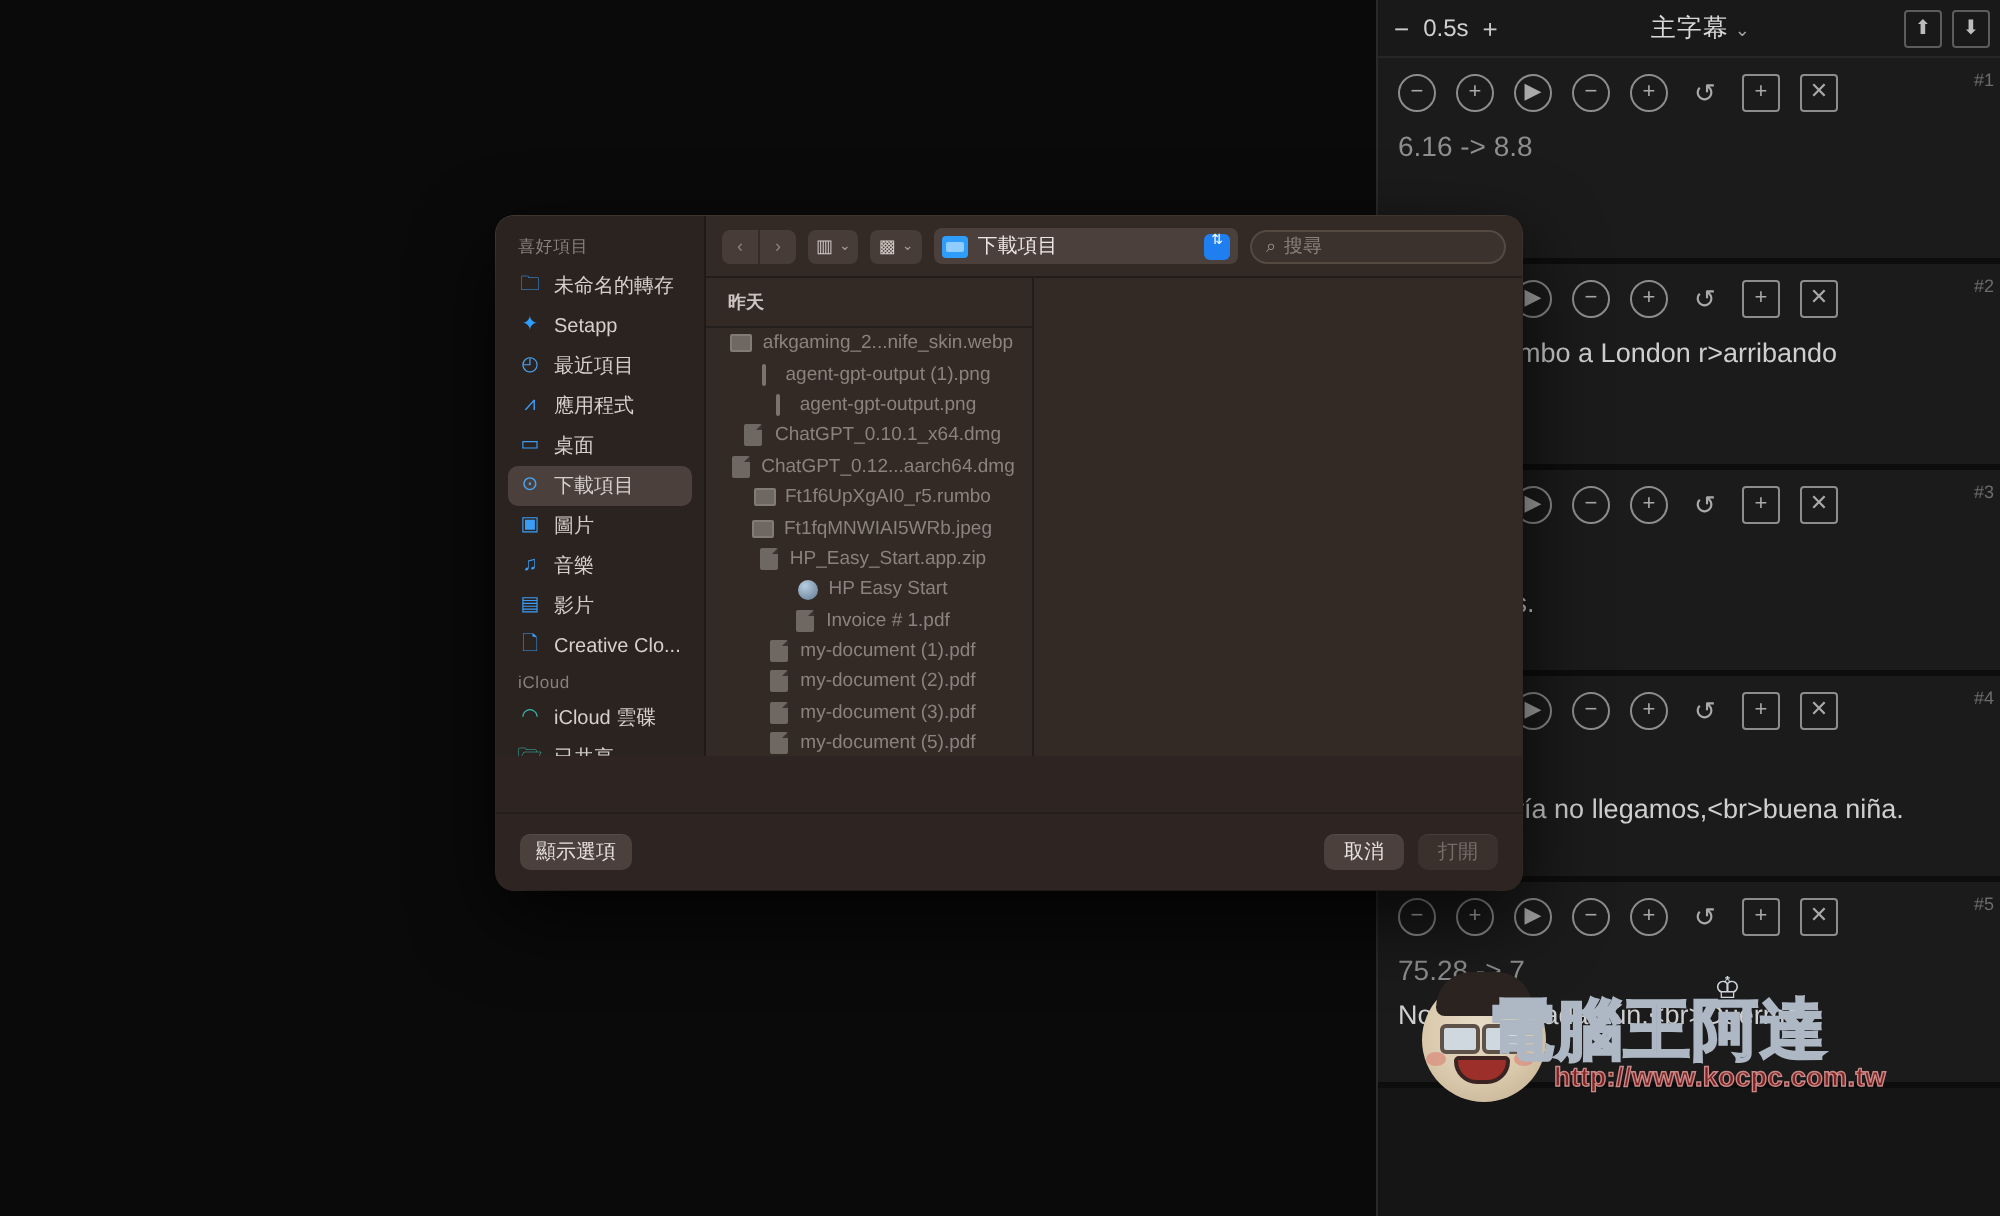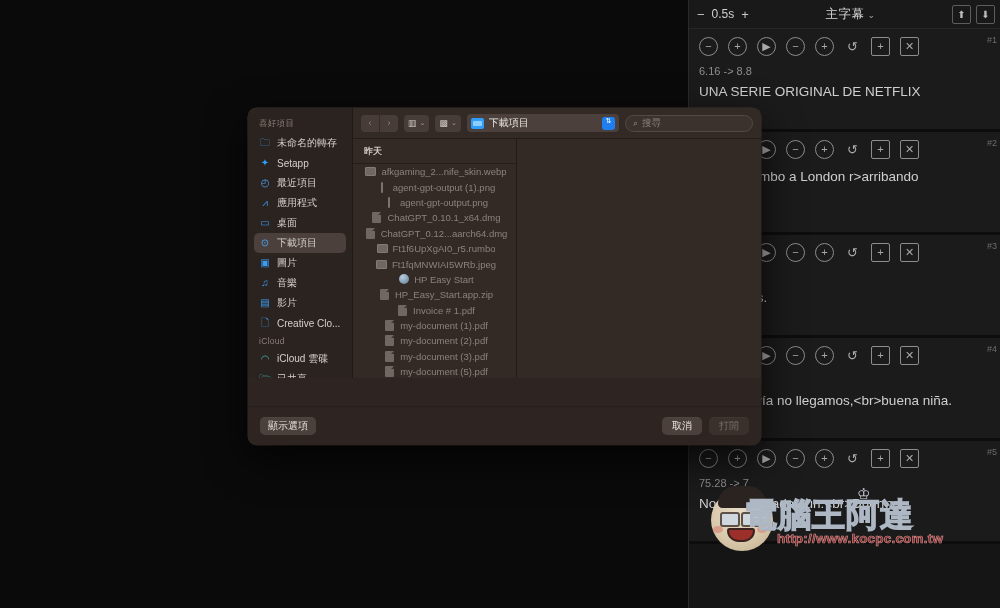--- a/index.html
+++ b/index.html
@@ -113,21 +113,21 @@
     font-size: 11px;
   }
   .rc.sq {
     border: 1px solid #8d8d8d;
     border-radius: 2px;
     font-size: 11px;
   }
   .rc.plain { border: none; font-size: 13px; }
   .row-time {
     color: #8e8e8e;
-    font-size: 11px;
+    font-size: 14px;
     margin-bottom: 6px;
     white-space: nowrap;
   }
   .row-text {
     color: #cfcfcf;
     font-size: 13.5px;
     line-height: 1.35;
     white-space: nowrap;
   }
   .row-text.wrap { white-space: normal; }
@@ -495,21 +495,20 @@
             <span class="rc circ">−</span>
             <span class="rc circ">+</span>
             <span class="rc circ">▶</span>
             <span class="rc circ">−</span>
             <span class="rc circ">+</span>
             <span class="rc plain">↺</span>
             <span class="rc sq">+</span>
             <span class="rc sq">✕</span>
           </div>
           <div class="row-time">6.16 -&gt; 8.8</div>
-          <div class="row-text">UNA SERIE ORIGINAL DE NETFLIX</div>
         </div>
         <div class="sub-row">
           <div class="row-num">#2</div>
           <div class="row-ctrls">
             <span class="rc circ">−</span>
             <span class="rc circ">+</span>
             <span class="rc circ">▶</span>
             <span class="rc circ">−</span>
             <span class="rc circ">+</span>
             <span class="rc plain">↺</span>
@@ -705,29 +704,29 @@
                   <span class="file-name">Ft1f6UpXgAI0_r5.rumbo</span>
                 </div>
                 <div class="file-row">
                   <span class="file-ico">
                     <span class="ico-img"></span>
                   </span>
                   <span class="file-name">Ft1fqMNWIAI5WRb.jpeg</span>
                 </div>
                 <div class="file-row">
                   <span class="file-ico">
+                    <span class="ico-doc"></span>
+                  </span>
+                  <span class="file-name">HP_Easy_Start.app.zip</span>
+                </div>
+                <div class="file-row">
+                  <span class="file-ico">
                     <span class="ico-app"></span>
                   </span>
                   <span class="file-name">HP Easy Start</span>
-                </div>
-                <div class="file-row">
-                  <span class="file-ico">
-                    <span class="ico-doc"></span>
-                  </span>
-                  <span class="file-name">HP_Easy_Start.app.zip</span>
                 </div>
                 <div class="file-row">
                   <span class="file-ico">
                     <span class="ico-doc"></span>
                   </span>
                   <span class="file-name">Invoice # 1.pdf</span>
                 </div>
                 <div class="file-row">
                   <span class="file-ico">
                     <span class="ico-doc"></span>

